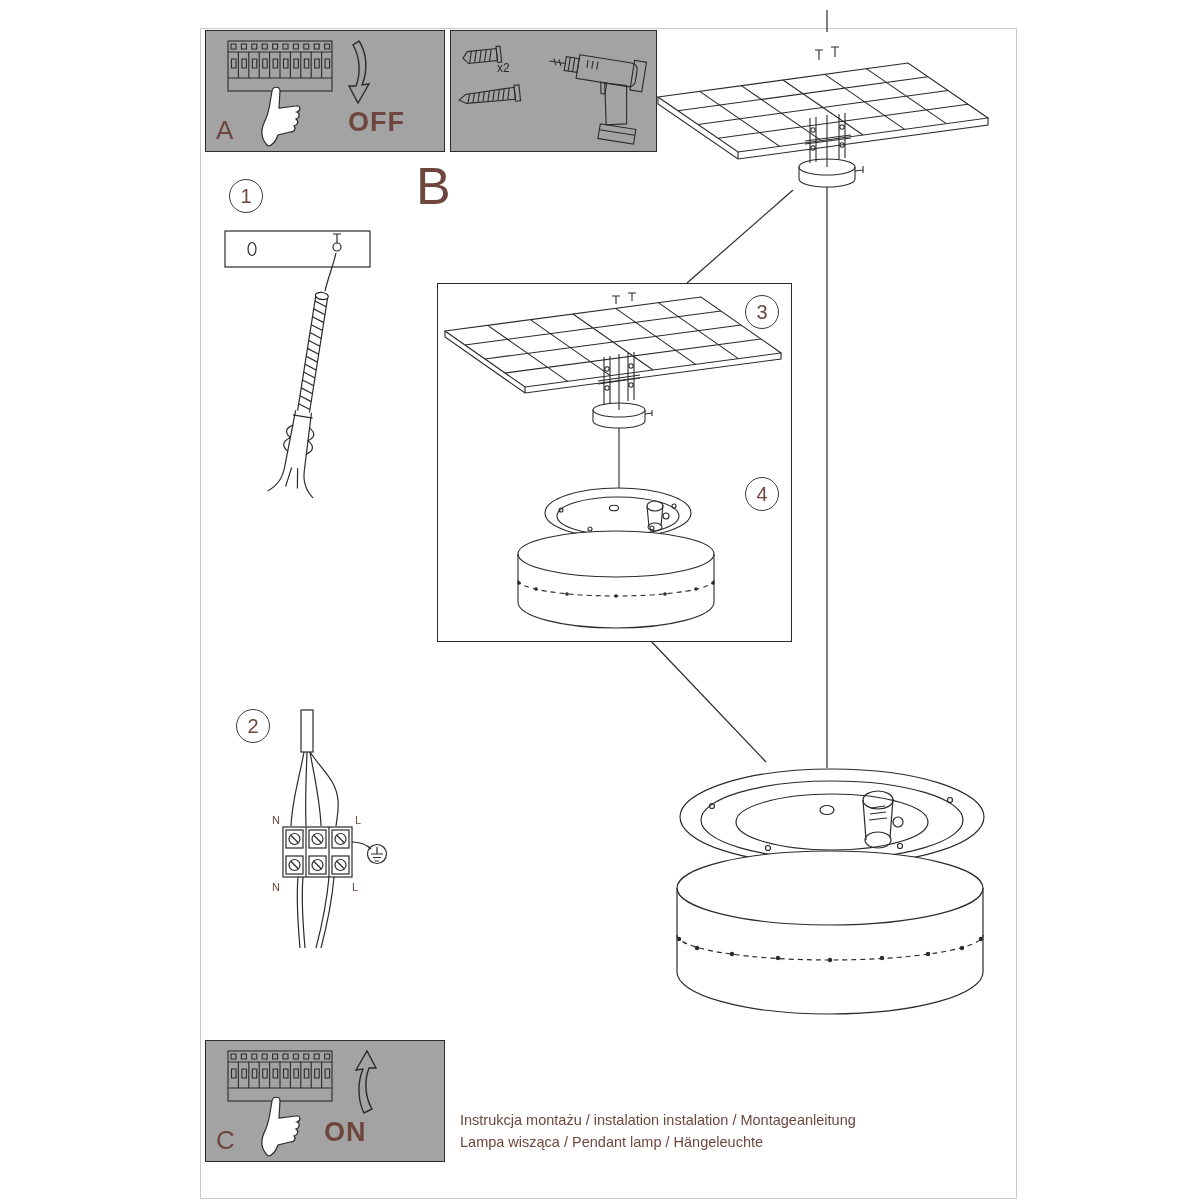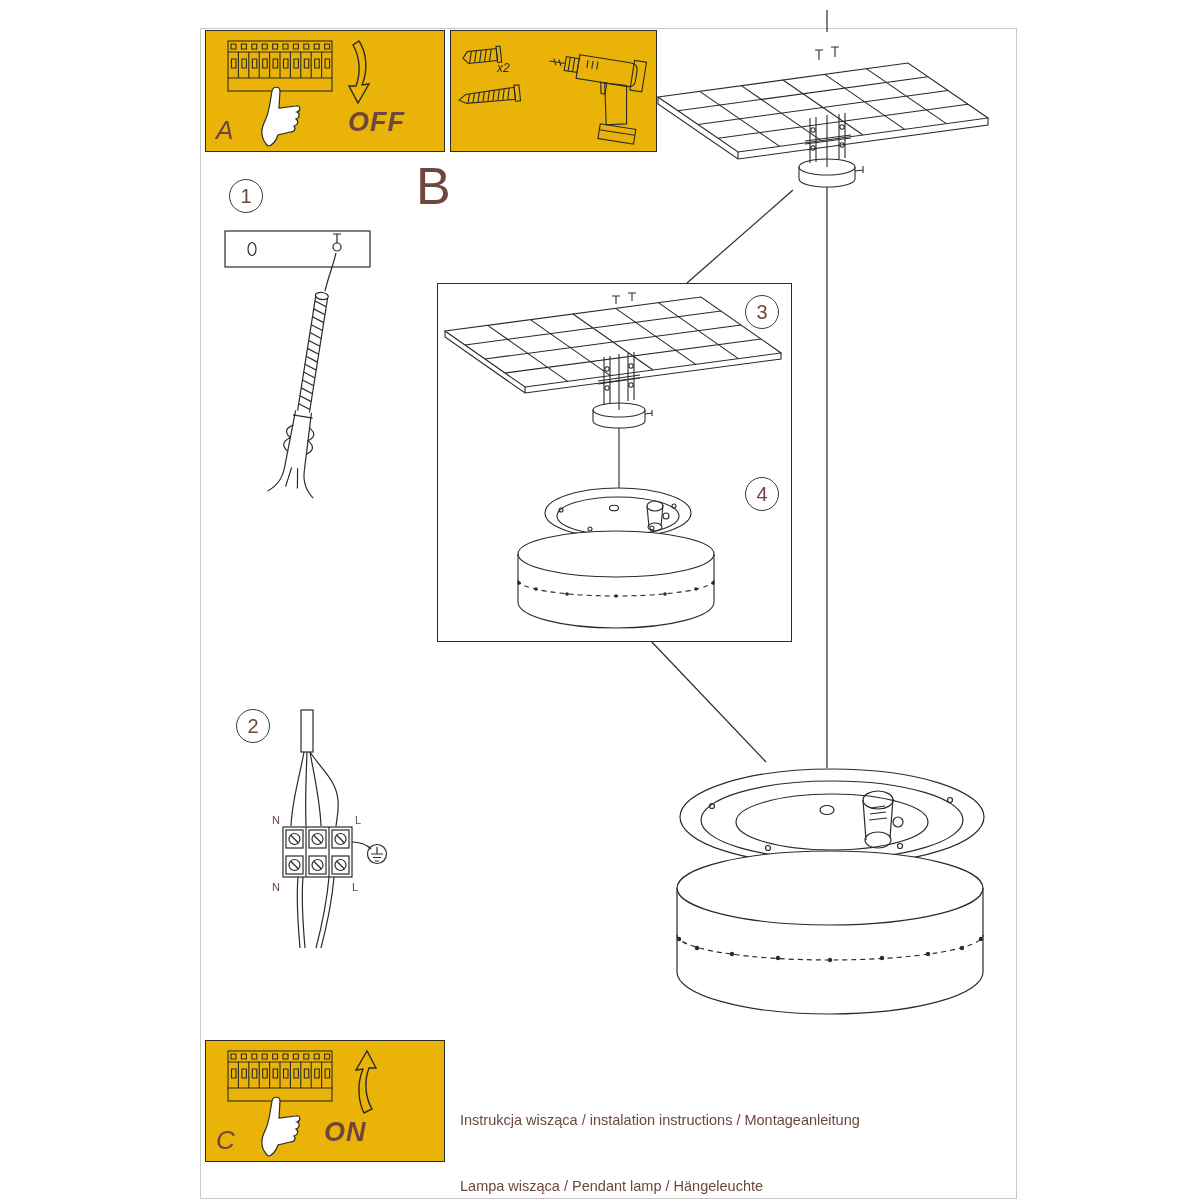--- a/index.html
+++ b/index.html
@@ -6,21 +6,21 @@
     --ink:#2a2a2a;
     --text:#6e463d;
     --pageborder:#c9c9c9;
   }
   html,body{margin:0;padding:0;background:#fff;}
   .page{position:relative;width:1200px;height:1200px;background:#ffffff;
         font-family:"Liberation Sans",sans-serif;overflow:hidden;color:var(--text);}
   .abs{position:absolute;}
   .page-border{position:absolute;left:200px;top:28px;width:815px;height:1169px;
                border:1px solid var(--pageborder);pointer-events:none;}
-  .box{position:absolute;border:1.8px solid var(--ink);background:#eab308;font-style:italic;}
+  .box{position:absolute;border:1.8px solid var(--ink);background:#a3a3a3;}
   .box svg{position:absolute;left:0;top:0;}
   .detail-box{position:absolute;border:1.5px solid var(--ink);background:#fff;}
   .letter{position:absolute;font-size:26px;color:var(--text);}
   .state{position:absolute;font-size:27px;font-weight:600;color:var(--text);letter-spacing:1px;}
   .qty{position:absolute;font-size:12px;color:var(--ink);}
   .section-b{position:absolute;left:416px;top:156px;font-size:52px;color:var(--text);}
   .step-circle{position:absolute;width:32px;height:32px;border:1.6px solid #3a3a3a;border-radius:50%;
                display:flex;align-items:center;justify-content:center;font-size:20px;color:var(--text);background:#fff;}
   .footer{position:absolute;left:460px;font-size:14.5px;color:var(--text);white-space:nowrap;}
   svg{display:block;}
@@ -282,16 +282,16 @@
     <span class="state" style="left:118px;top:76px;">ON</span>
   </div>
 
   <div class="step-circle" style="left:229px;top:179px;">
     <span>1</span>
   </div>
   <div class="step-circle" style="left:236px;top:709px;">
     <span>2</span>
   </div>
 
-  <div class="footer" style="top:1112px;">Instrukcja wisząca / instalation instructions / Montageanleitung</div>
-  <div class="footer" style="top:1134px;margin-top:44px;">Lampa wisząca / Pendant lamp / Hängeleuchte</div>
+  <div class="footer" style="top:1112px;">Instrukcja montażu / instalation instalation / Montageanleitung</div>
+  <div class="footer" style="top:1134px;">Lampa wisząca / Pendant lamp / Hängeleuchte</div>
 
 </div>
 
 </body></html>

